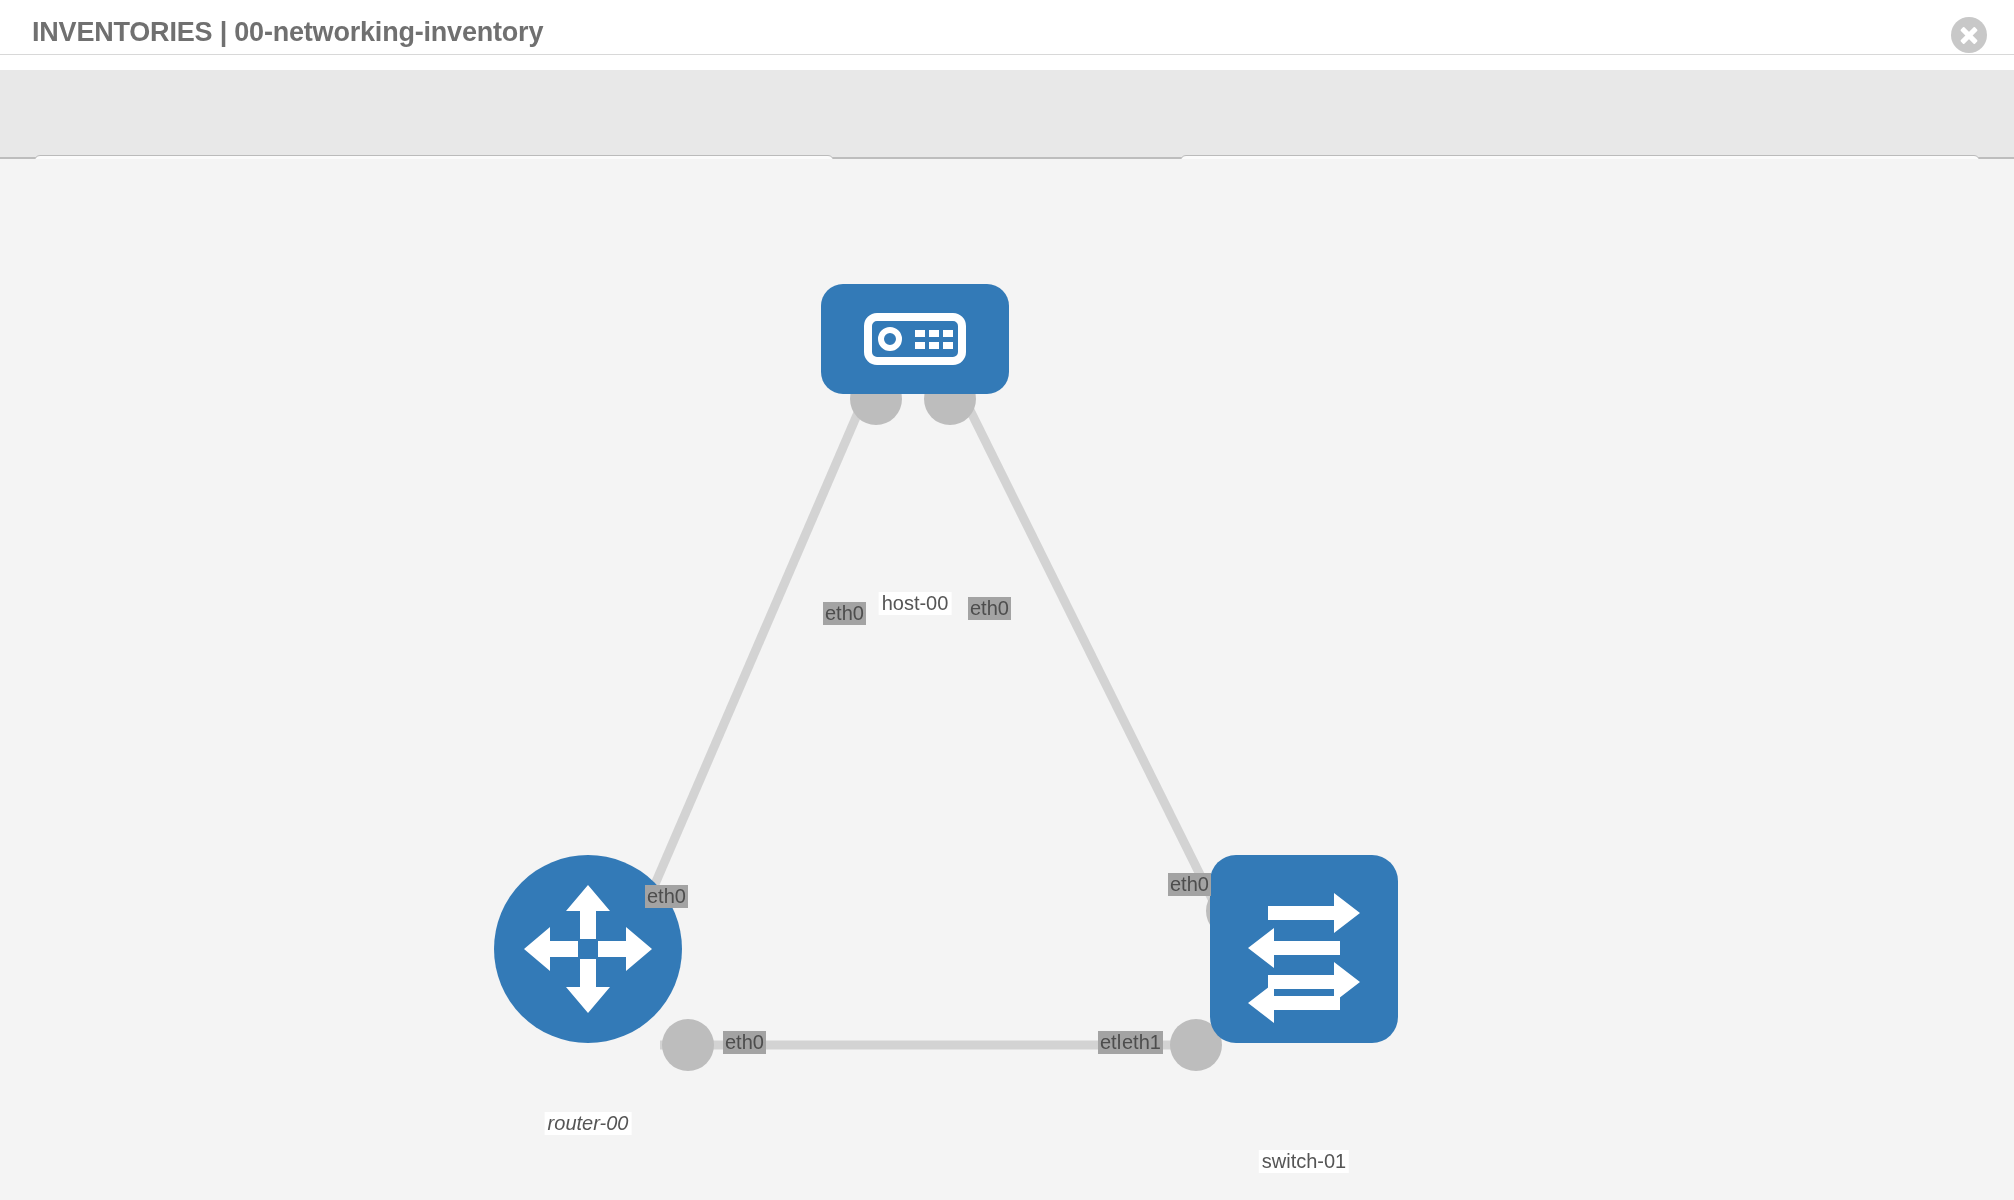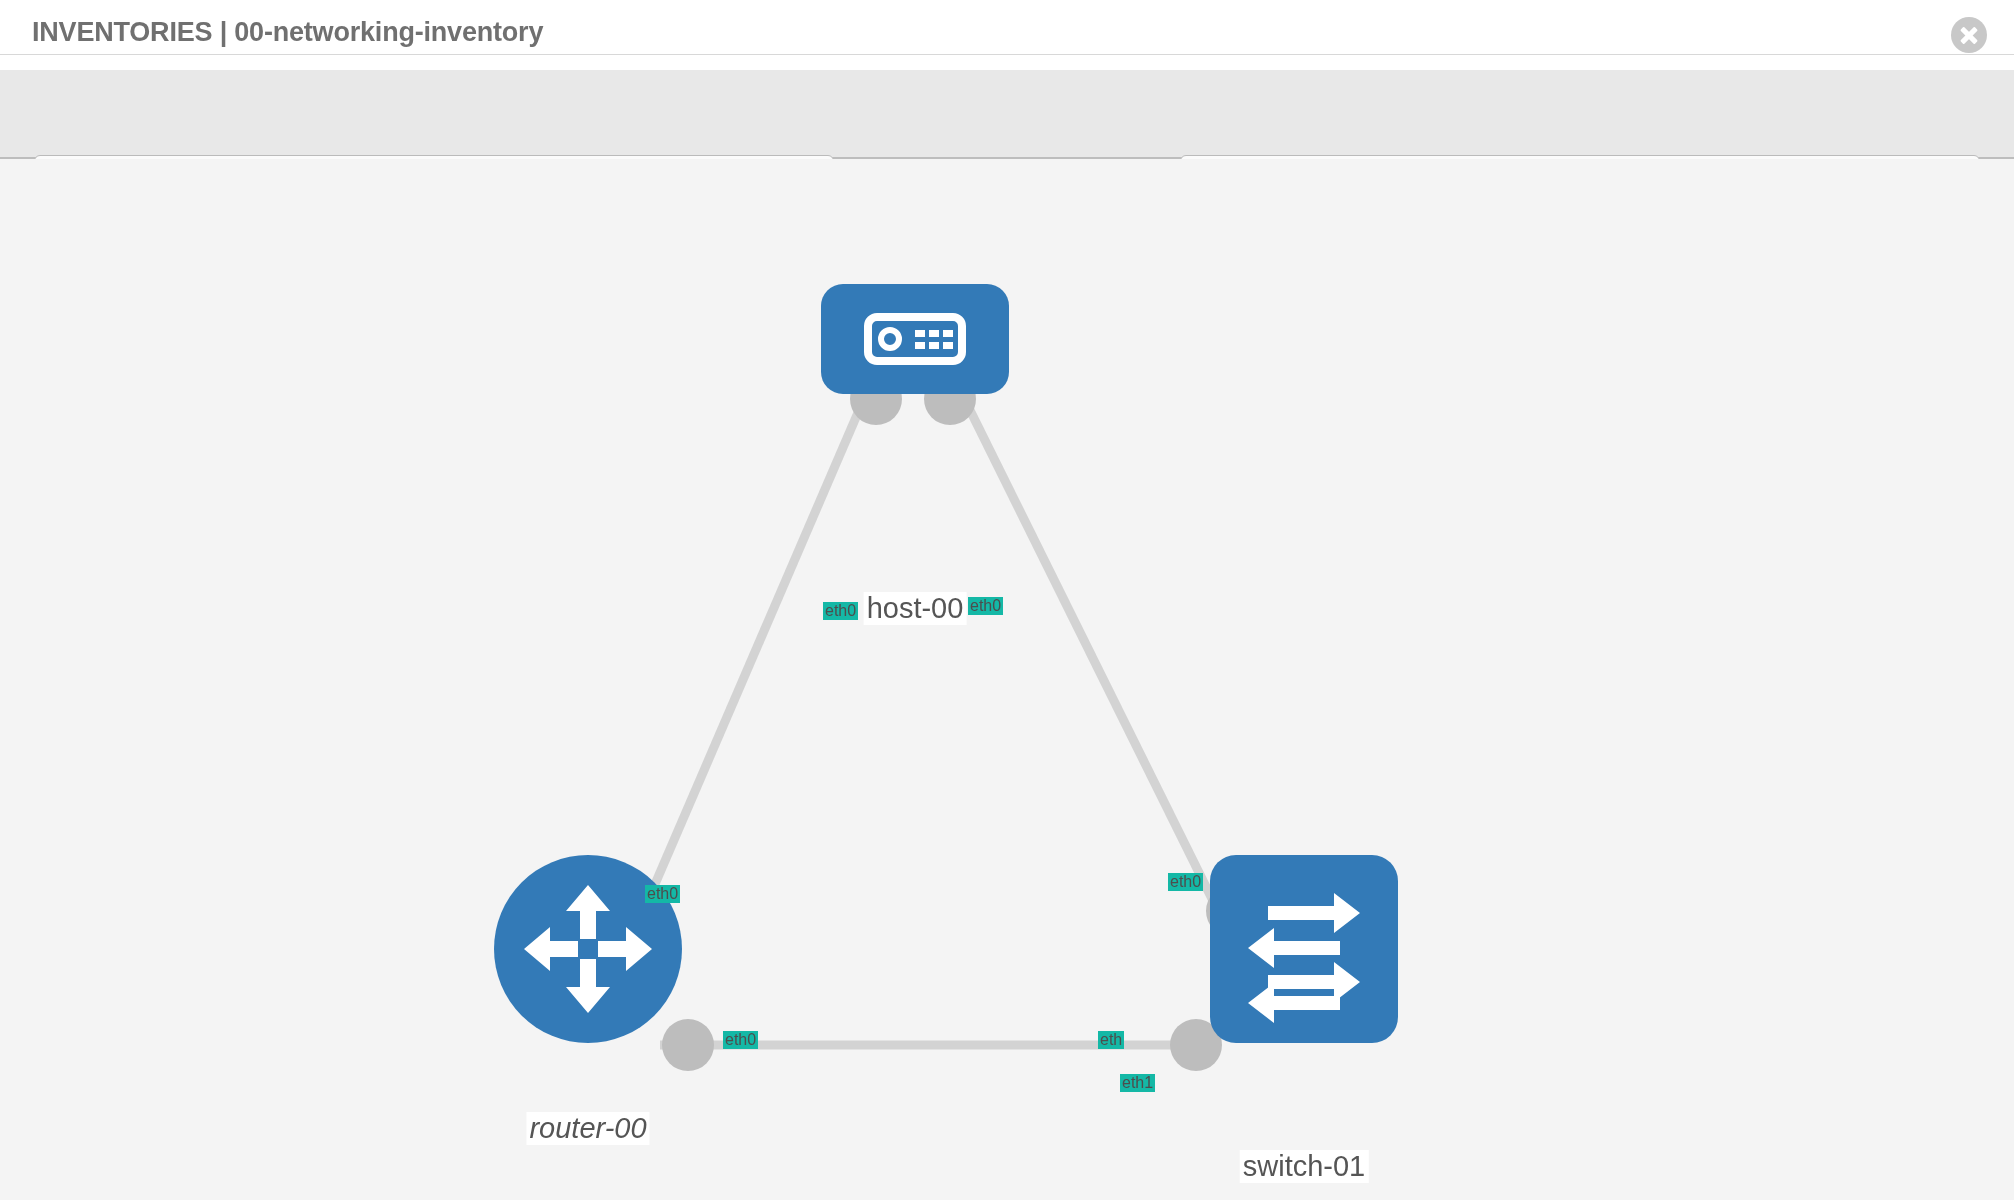--- a/index.html
+++ b/index.html
@@ -123,32 +123,32 @@
     left: 0; top: 159px;
     width: 2014px;
     height: 1041px;
     background: #f4f4f4;
     overflow: hidden;
   }
   .topology { position: absolute; left: 0; top: 0; width: 2014px; height: 1041px; }
 
   .node-label {
     position: absolute;
-    font-size: 29px;
+    font-size: 20px;
     color: #555555;
     background: #ffffff;
     padding: 0 3px;
     white-space: nowrap;
     transform: translateX(-50%);
   }
   .iface-label {
     position: absolute;
-    font-size: 16px;
+    font-size: 20px;
     color: #4d4d4d;
-    background: #14b8a6;
+    background: #a3a3a3;
     padding: 0 2px;
     white-space: nowrap;
   }
 
   .node {
     position: absolute;
     background: #337ab7;
     cursor: pointer;
   }
   .node.host {
@@ -255,19 +255,19 @@
       </g>
     </svg>
   </div>
 
   <div class="iface-label" style="left:823px; top:443px;">eth0</div>
   <div class="iface-label" style="left:968px; top:438px;">eth0</div>
   <div class="iface-label" style="left:645px; top:726px;">eth0</div>
   <div class="iface-label" style="left:1168px; top:714px;">eth0</div>
   <div class="iface-label" style="left:723px; top:872px;">eth0</div>
   <div class="iface-label" style="left:1098px; top:872px;">eth</div>
-  <div class="iface-label" style="left:1120px; top:872px;margin-top:43px;">eth1</div>
+  <div class="iface-label" style="left:1120px; top:872px;">eth1</div>
 
   <div class="node-label" style="left:915px; top:433px;">host-00</div>
   <div class="node-label" style="left:588px; top:953px;font-style:italic;">router-00</div>
   <div class="node-label" style="left:1304px; top:991px;">switch-01</div>
 
 </div>
 
 </body></html>

